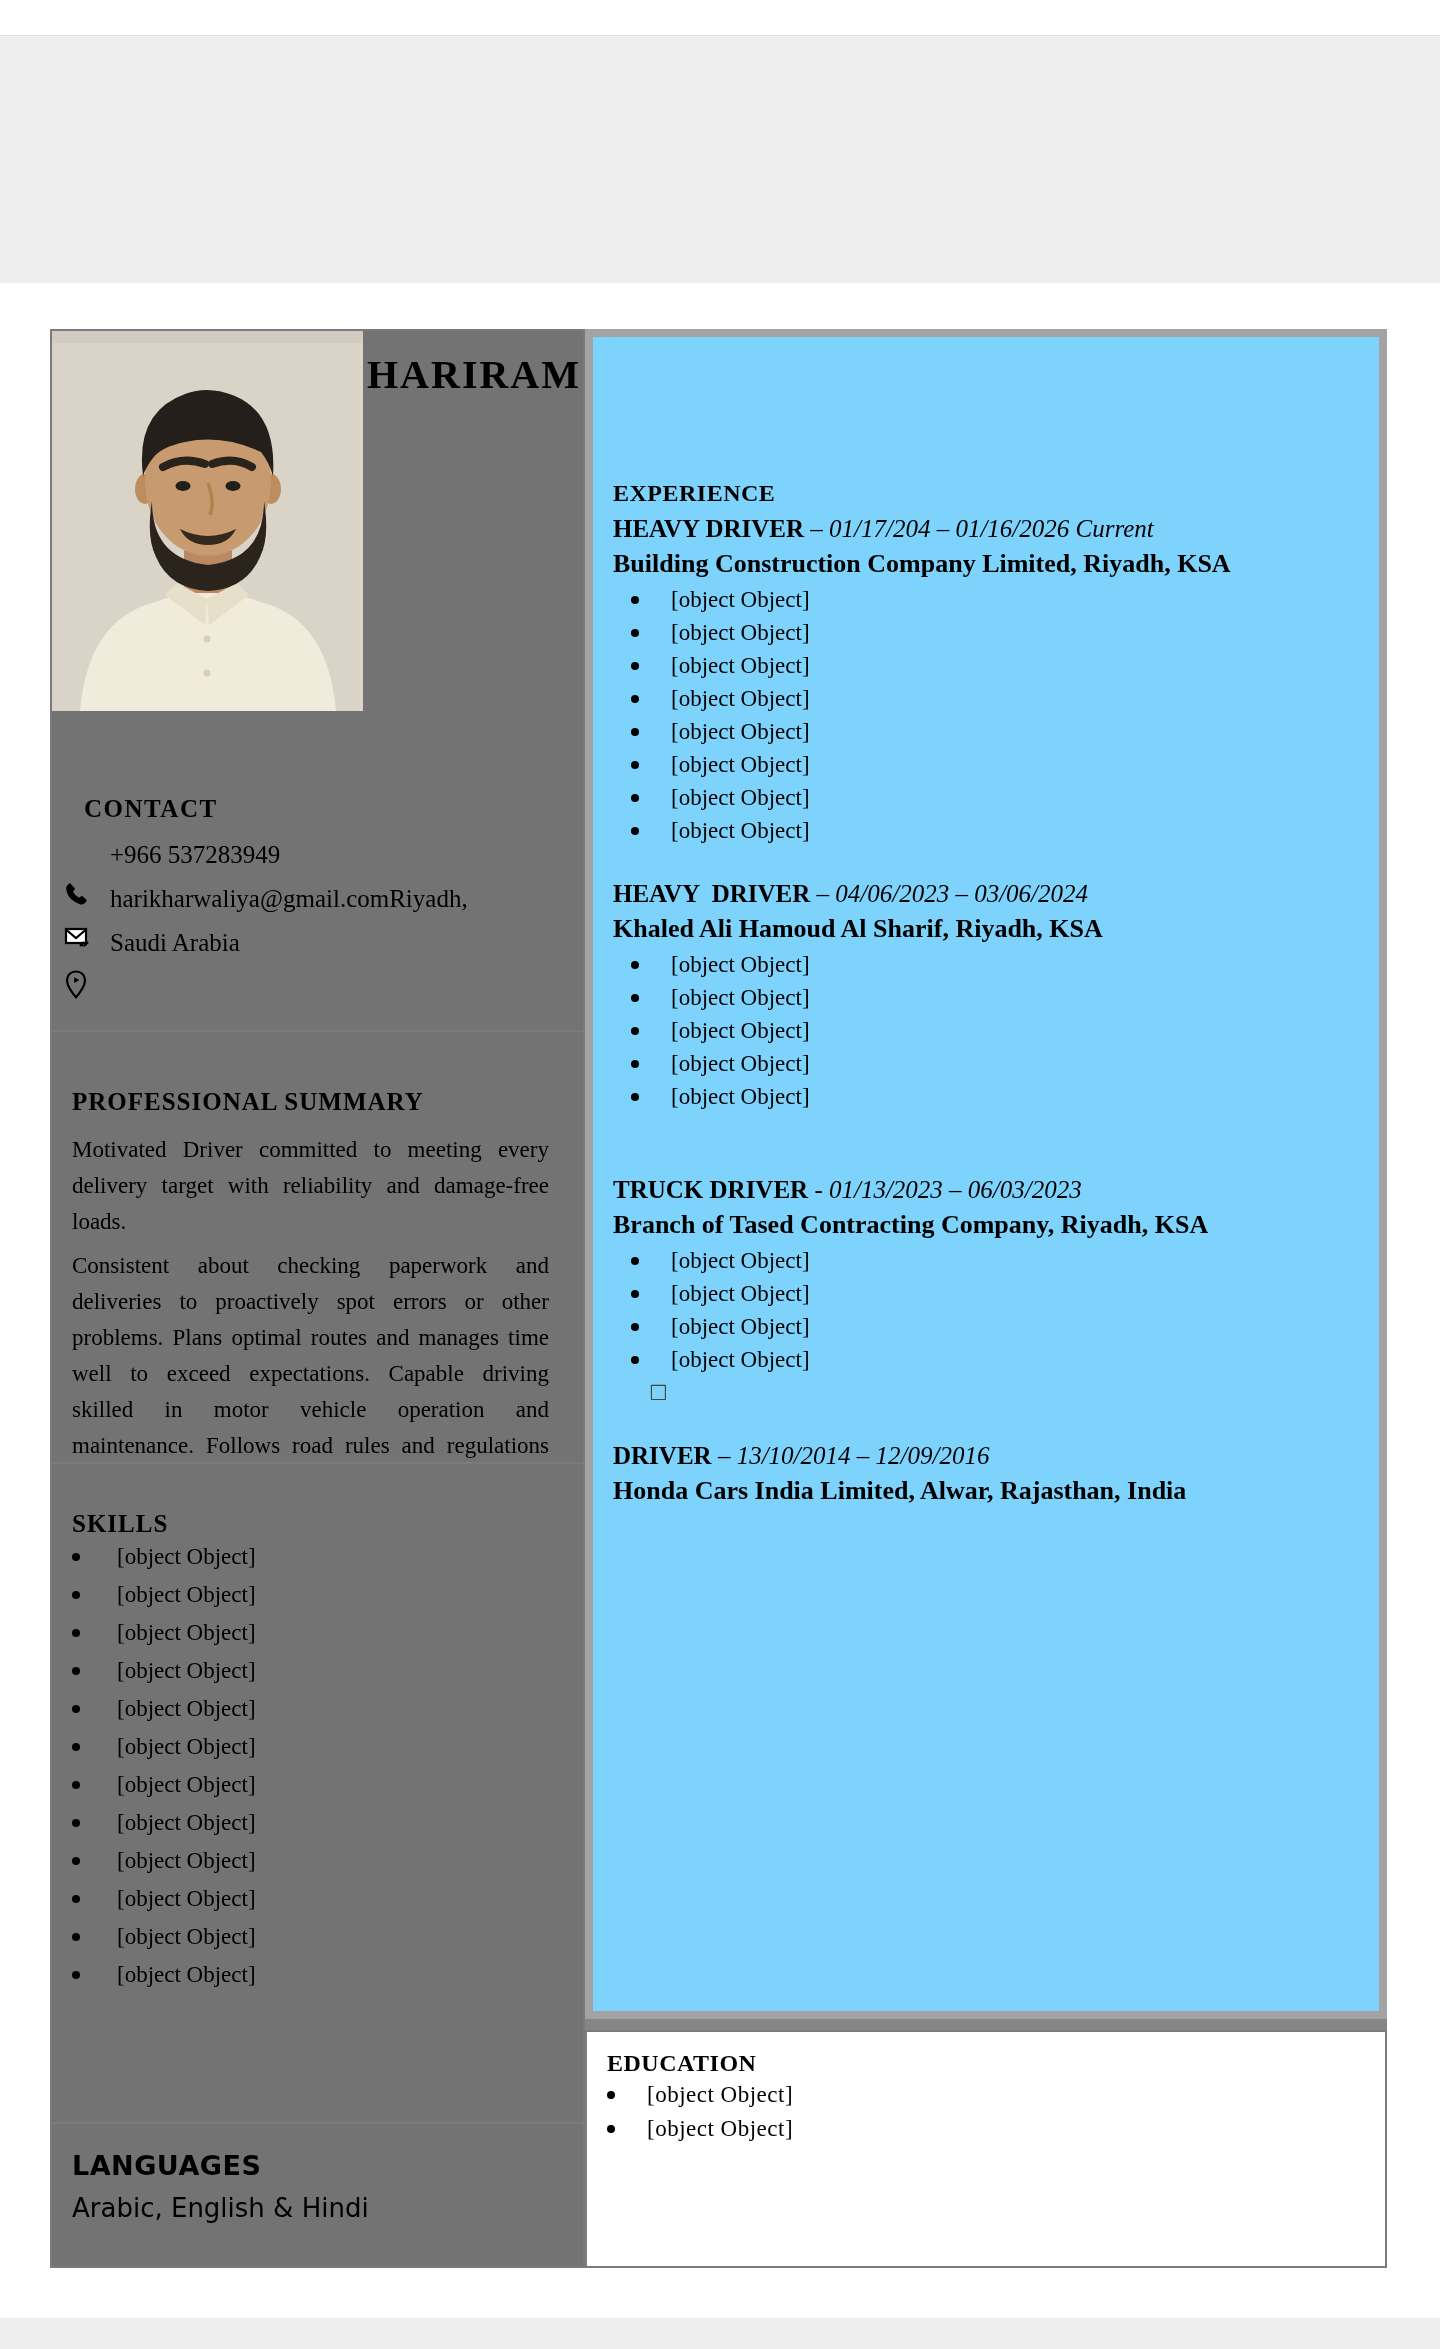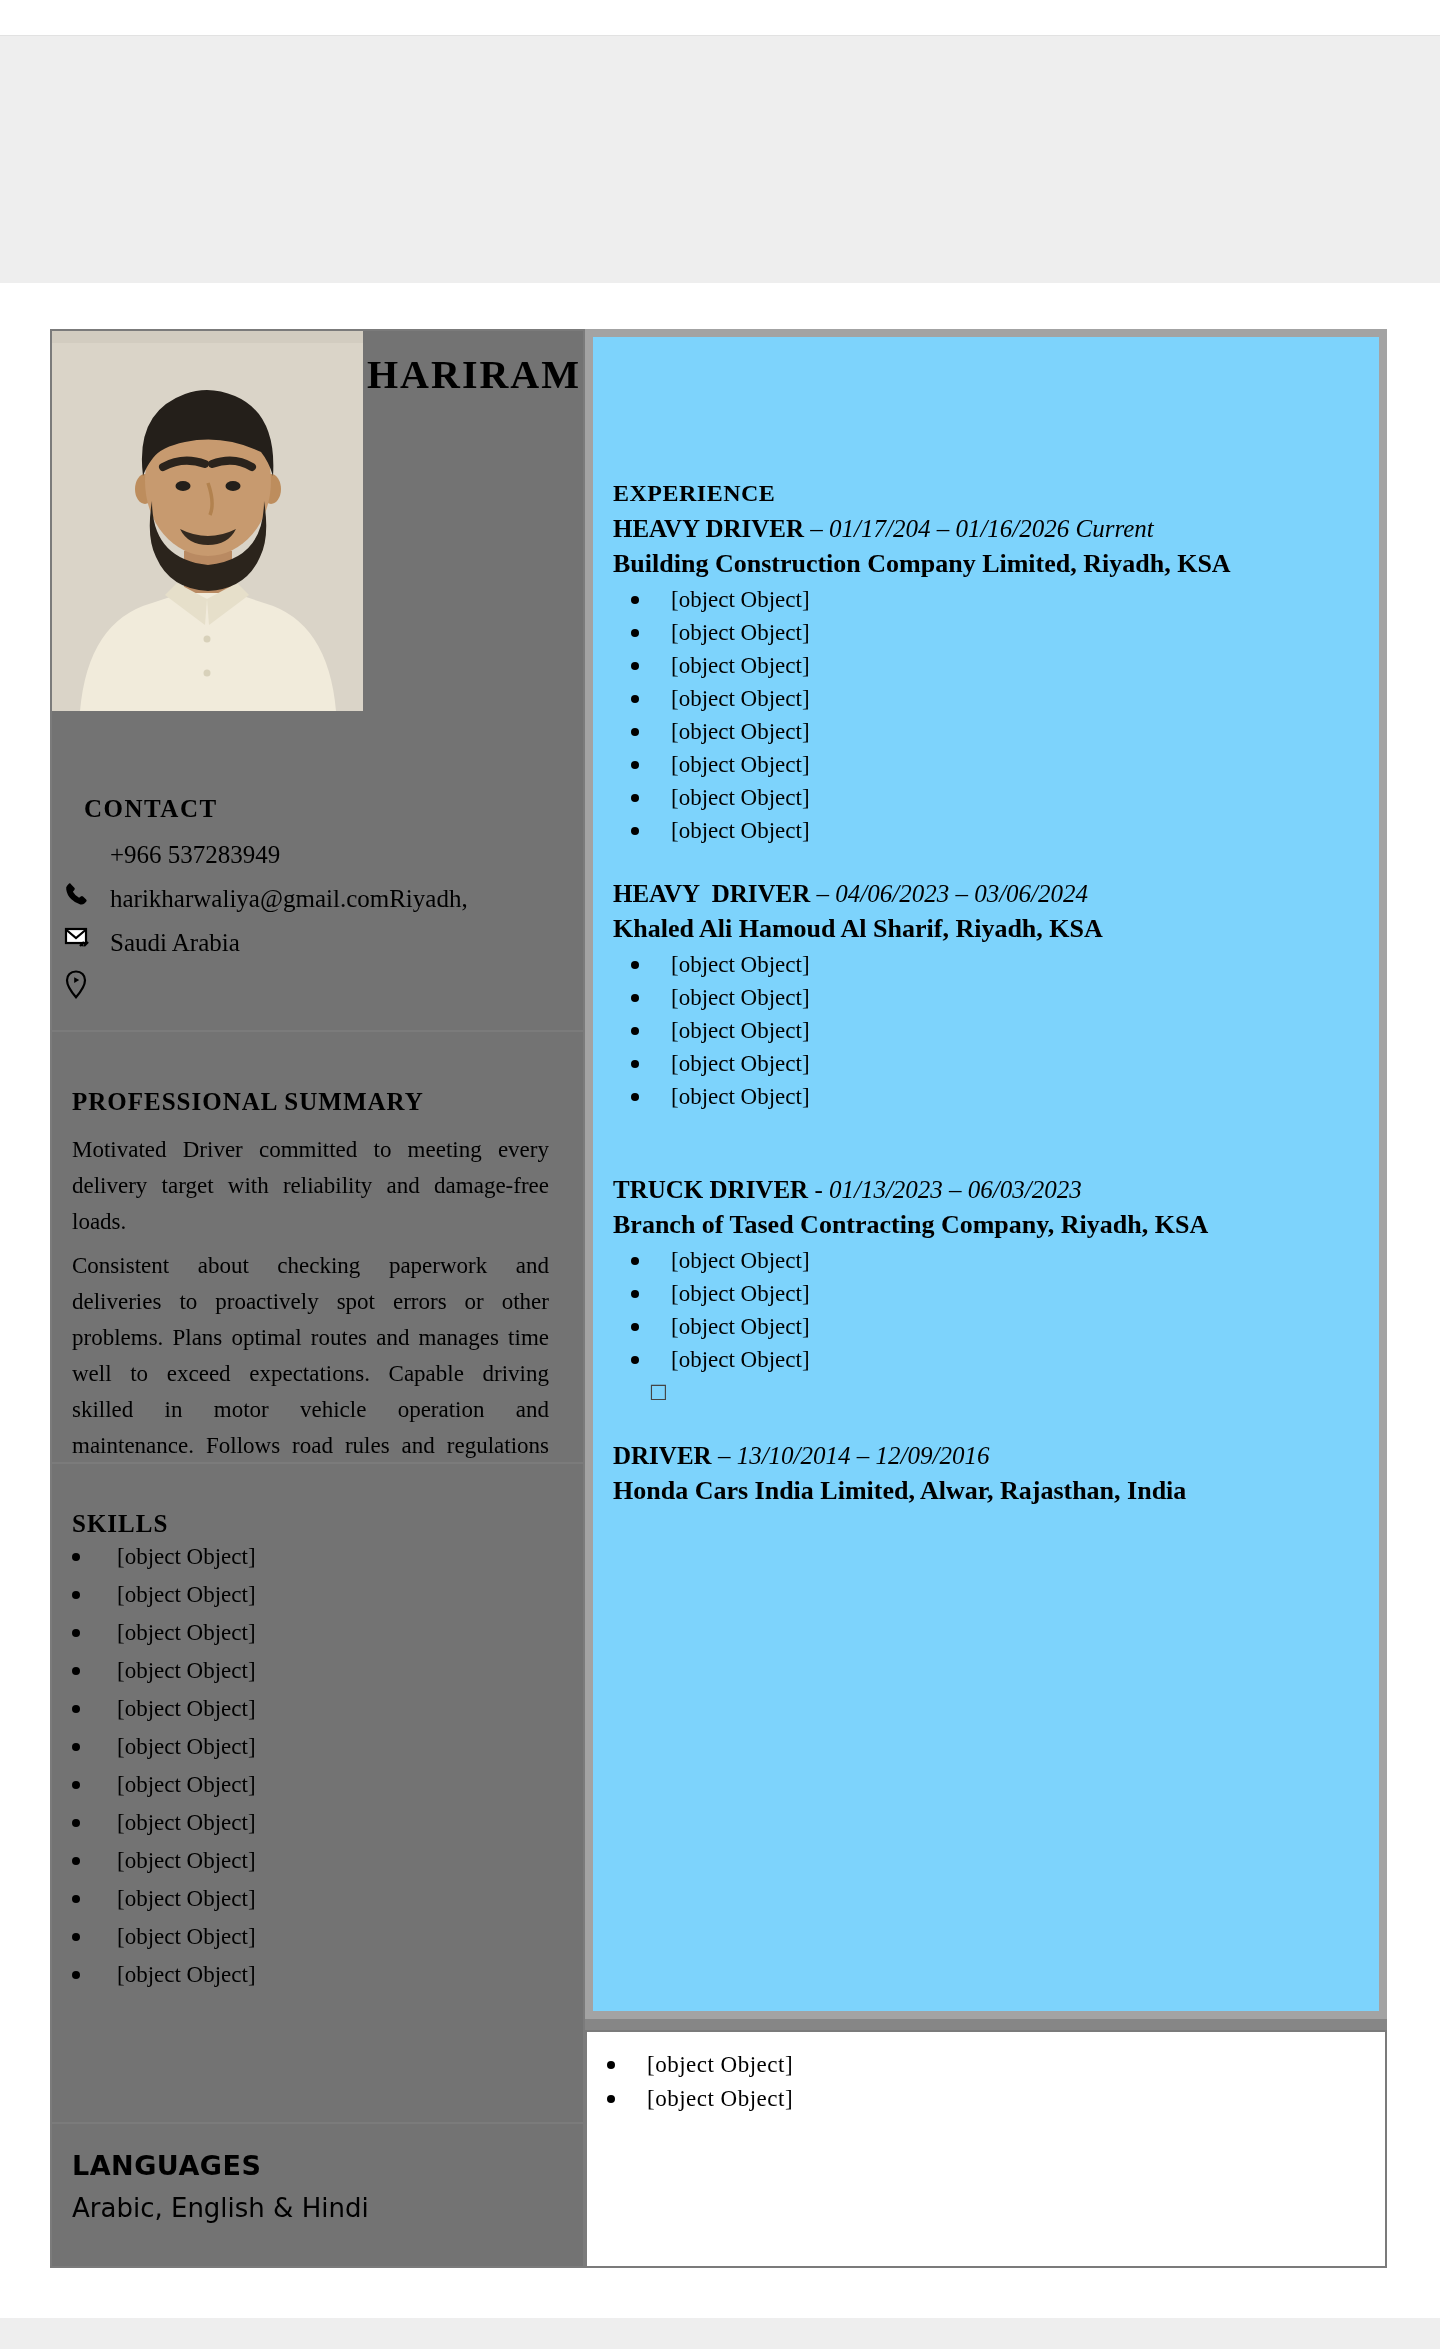--- a/index.html
+++ b/index.html
@@ -273,18 +273,19 @@
           
         </ul>
 
       </article>
     </div>
 </section>
 
 <div class="thick-band"></div>
 
 <section class="edu-col">
+  <h2 class="edu-heading">EDUCATION</h2>
   <ul class="dotlist edu-list">
 
   <li>[object Object]</li>
       <li>[object Object]</li>
     </ul>
 </section>
 
 </body></html>

